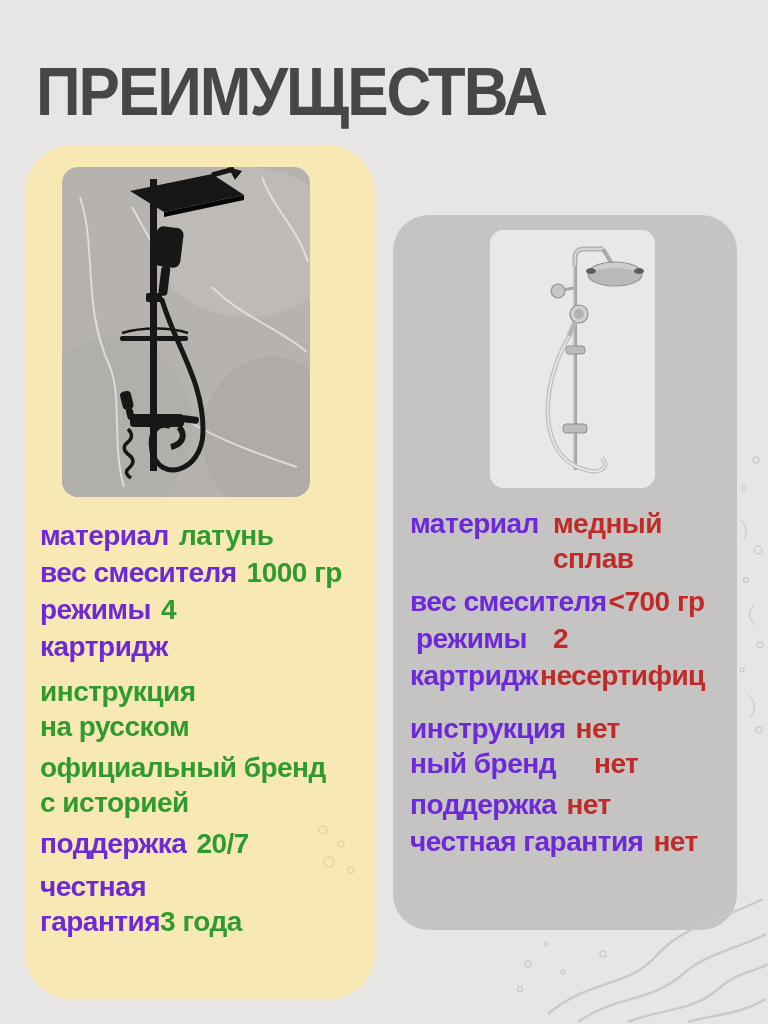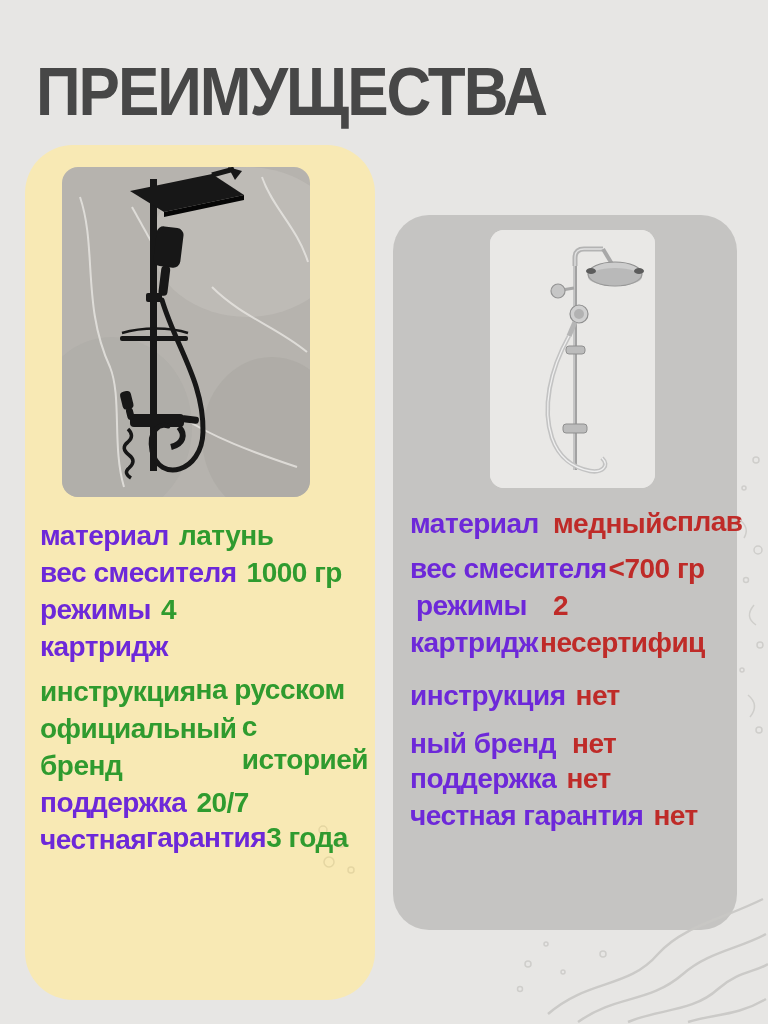--- a/index.html
+++ b/index.html
@@ -25,29 +25,29 @@
   }
   .specs{position:absolute;}
   .specs-left{left:15px;top:372px;width:328px;}
   .specs-right{left:17px;top:290px;width:316px;}
   .spec{
     display:flex;align-items:flex-start;gap:10px;
     font-size:28px;line-height:37px;font-weight:700;color:#1f1f1f;
     letter-spacing:-0.5px;
   }
   .spec .lbl{color:#6d28d9;}
-  .vblock{display:flex;flex-direction:row;}
+  .vblock{display:flex;flex-direction:column;}
   .l2{line-height:33px;}
   .card-left .val{color:#2f9b2f;}
   .card-right .val{color:#bf2b28;}
   .gap8{margin-top:8px;}
-  .gap6{}
+  .gap6{margin-top:6px;}
   .gap16{margin-top:16px;}
   .line2-flex{display:flex;line-height:33px;text-align:right;}
-  .line2-flex-r{display:flex;gap:16px;line-height:33px;margin-top:13px;}
+  .line2-flex-r{display:flex;gap:38px;line-height:33px;}
   .tight{gap:2px;}
   .wide-gap{gap:26px;}
   
   .card-right{
     position:absolute;left:393px;top:215px;width:344px;height:715px;
     background:#c5c4c2;border-radius:36px;
   }
   .panel-right{
     position:absolute;left:97px;top:15px;width:165px;height:258px;
     border-radius:14px;overflow:hidden;background:#e9e8e6;

